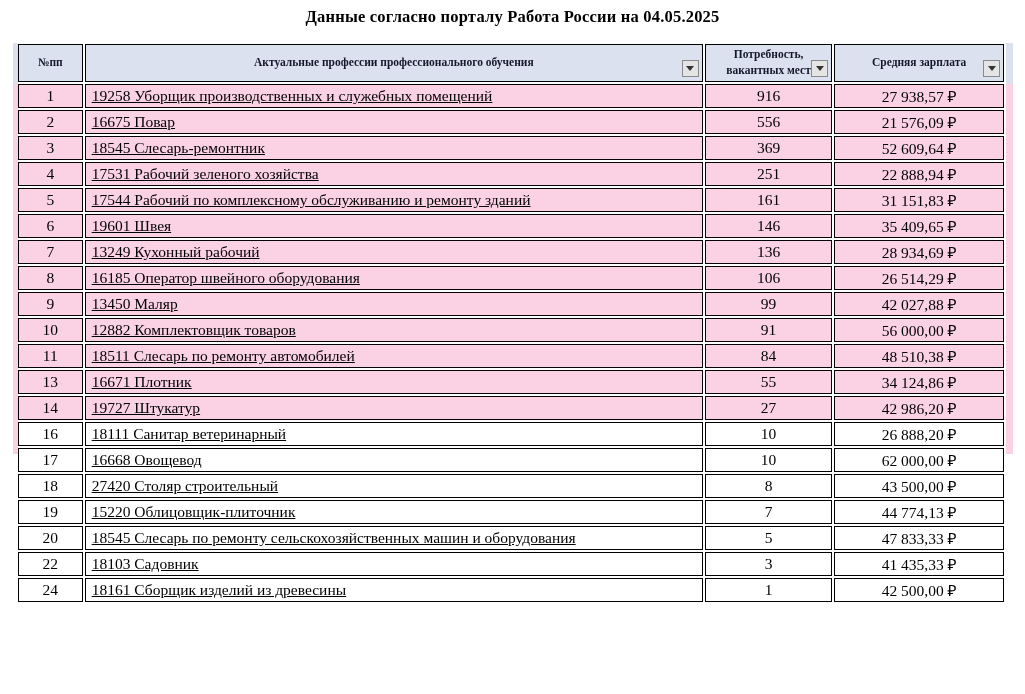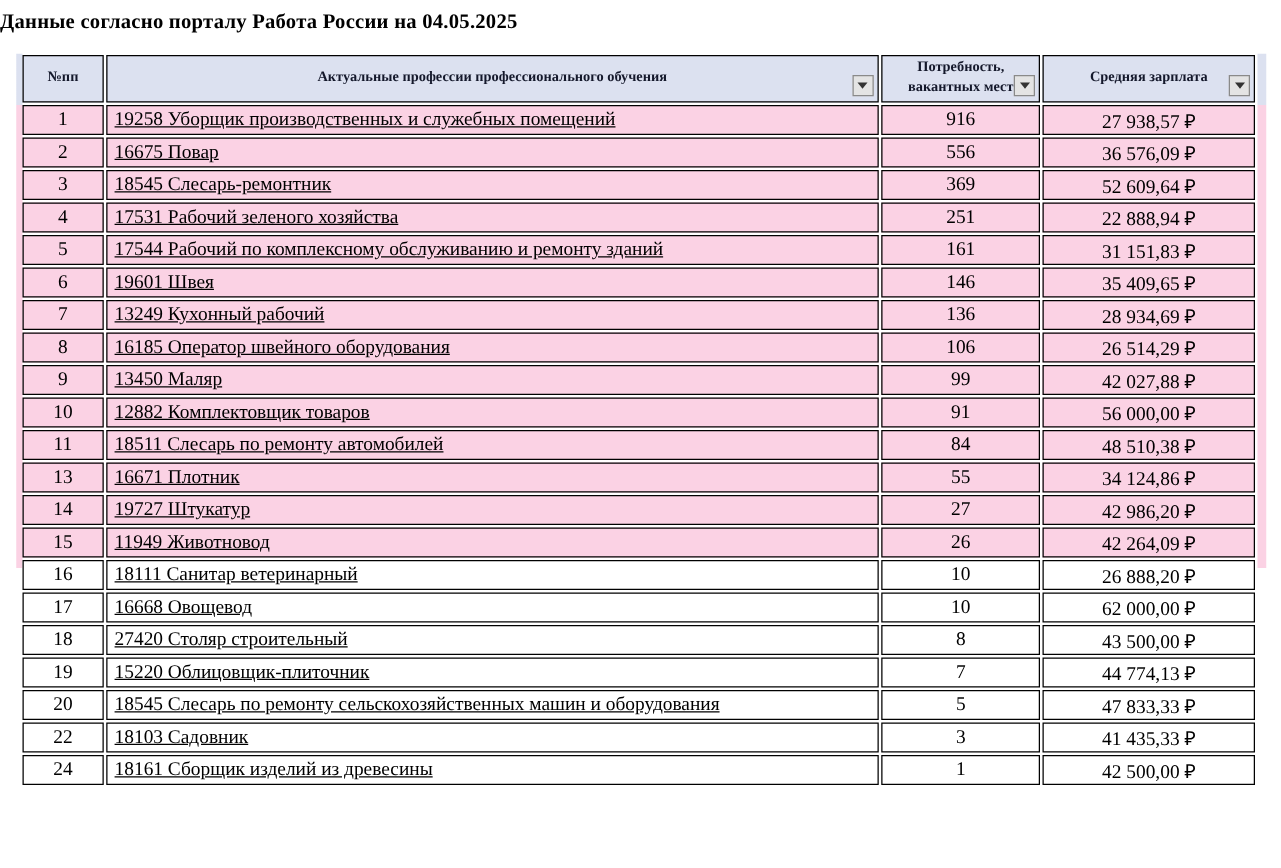--- a/index.html
+++ b/index.html
@@ -16,21 +16,21 @@
     margin: 0; padding: 0;
     width: 1025px; height: 694px;
     background: #ffffff;
     font-family: "Liberation Serif", serif;
     overflow: hidden;
     position: relative;
   }
   .page { position: relative; width: 1025px; height: 694px; }
   .title {
     position: absolute; top: 7px; left: 0; width: 100%;
-    text-align: left;
+    text-align: center;
     font-size: 16.5px; font-weight: bold; color: #000;
     letter-spacing: 0.2px;
   }
   .sliver {
     position: absolute; top: 43px; height: 632px;
     background: linear-gradient(to bottom,
       var(--header-bg) 0px, var(--header-bg) 41px,
       var(--row-highlight) 41px, var(--row-highlight) 411px,
       transparent 411px);
   }
@@ -124,21 +124,21 @@
           <tr class="hl">
             <td class="c-num">1</td>
             <td class="c-prof">19258 Уборщик производственных и служебных помещений</td>
             <td class="c-need">916</td>
             <td class="c-sal">27 938,57 ₽</td>
           </tr>
           <tr class="hl">
             <td class="c-num">2</td>
             <td class="c-prof">16675 Повар</td>
             <td class="c-need">556</td>
-            <td class="c-sal">36 576,09 ₽</td>
+            <td class="c-sal">21 576,09 ₽</td>
           </tr>
           <tr class="hl">
             <td class="c-num">3</td>
             <td class="c-prof">18545 Слесарь-ремонтник</td>
             <td class="c-need">369</td>
             <td class="c-sal">52 609,64 ₽</td>
           </tr>
           <tr class="hl">
             <td class="c-num">4</td>
             <td class="c-prof">17531 Рабочий зеленого хозяйства</td>
@@ -192,26 +192,20 @@
             <td class="c-prof">16671 Плотник</td>
             <td class="c-need">55</td>
             <td class="c-sal">34 124,86 ₽</td>
           </tr>
           <tr class="hl">
             <td class="c-num">14</td>
             <td class="c-prof">19727 Штукатур</td>
             <td class="c-need">27</td>
             <td class="c-sal">42 986,20 ₽</td>
           </tr>
-          <tr class="hl">
-            <td class="c-num">15</td>
-            <td class="c-prof">11949 Животновод</td>
-            <td class="c-need">26</td>
-            <td class="c-sal">42 264,09 ₽</td>
-          </tr>
           <tr>
             <td class="c-num">16</td>
             <td class="c-prof">18111 Санитар ветеринарный</td>
             <td class="c-need">10</td>
             <td class="c-sal">26 888,20 ₽</td>
           </tr>
           <tr>
             <td class="c-num">17</td>
             <td class="c-prof">16668 Овощевод</td>
             <td class="c-need">10</td>

